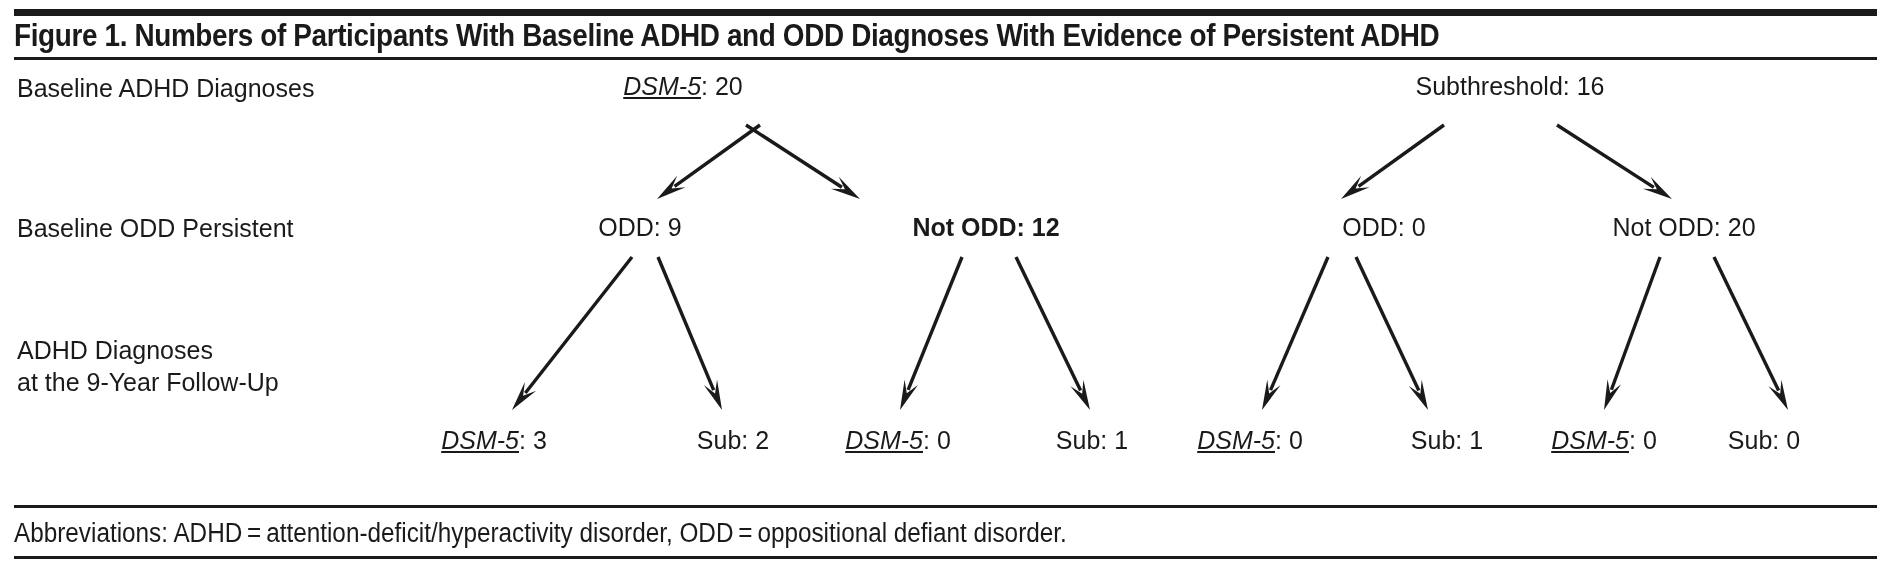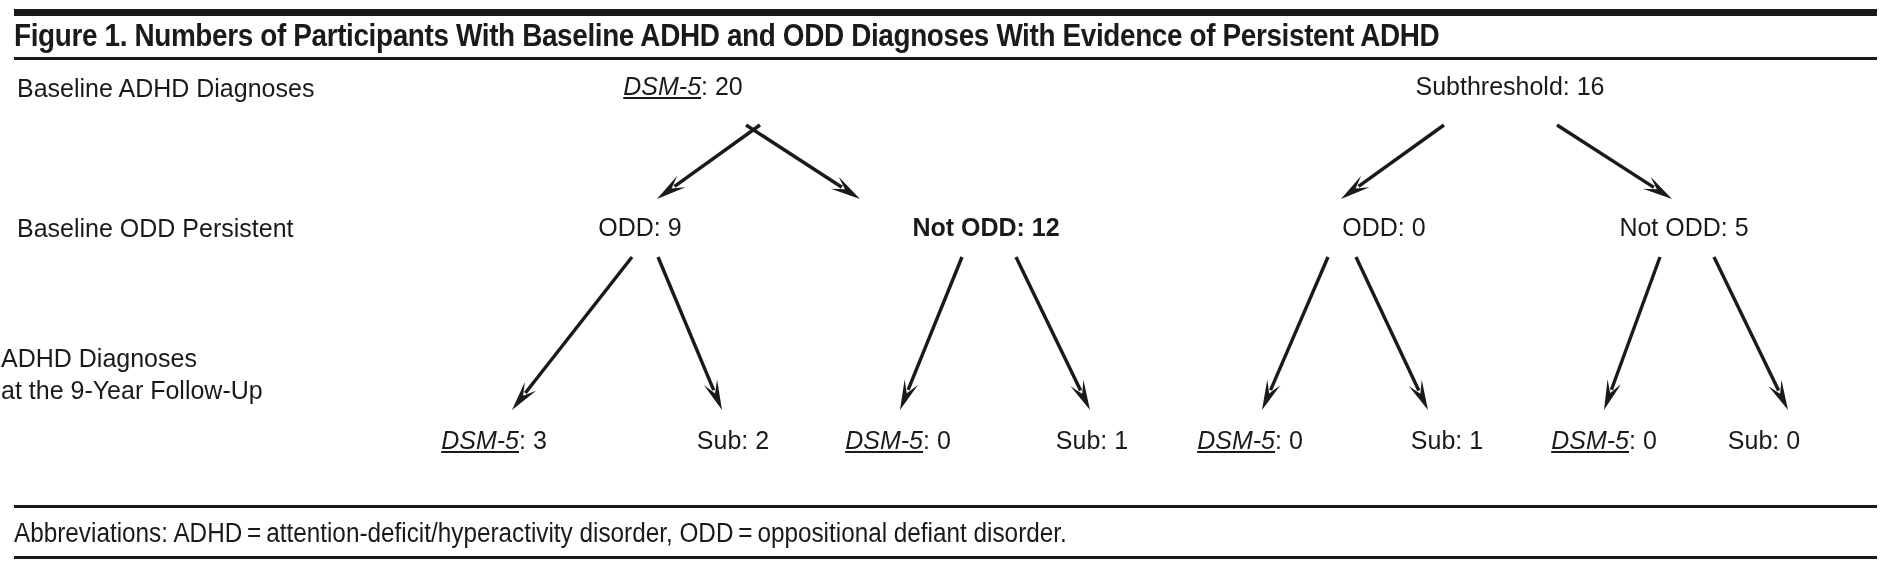--- a/index.html
+++ b/index.html
@@ -84,21 +84,21 @@
   
   .row-label {
     position: absolute;
     font-size: 25px;
     line-height: 32px;
     white-space: pre-line;
     color: #1a1a1a;
   }
   .row-label.r1 { left: 17px; top: 72px; }
   .row-label.r2 { left: 17px; top: 212px; }
-  .row-label.r3 { left: 1px; top: 334px; margin-top: 8px; }
+  .row-label.r3 { left: 17px; top: 334px; }
 
   
   .tree-svg {
     position: absolute;
     left: 0;
     top: 0;
     width: 1891px;
     height: 574px;
     pointer-events: none;
   }
@@ -178,21 +178,21 @@
         <path d="M 1788 410 L 1768.4561038669297 386.12792166693987 L 1780.162671709643 393.7957942104783 L 1781.419468498547 379.8580590346543 Z" fill="#1a1a1a"></path>
       </g>
     </svg>
 
   <div id="node-layer">
       <div class="node" style="left: 683px; top: 71px;"><span class="ital">DSM-5</span><span>: 20</span></div>
       <div class="node" style="left: 1490px; top: 71px; margin-left: 20px;"><span>Subthreshold: 16</span></div>
       <div class="node" style="left: 640px; top: 212px;"><span>ODD: 9</span></div>
       <div class="node" style="left: 986px; top: 212px; font-weight: bold;"><span>Not ODD: 12</span></div>
       <div class="node" style="left: 1340px; top: 212px; margin-left: 44px;"><span>ODD: 0</span></div>
-      <div class="node" style="left: 1684px; top: 212px;"><span>Not ODD: 5</span></div>
+      <div class="node" style="left: 1684px; top: 212px;"><span>Not ODD: 20</span></div>
       <div class="node" style="left: 494px; top: 425px;"><span class="ital">DSM-5</span><span>: 3</span></div>
       <div class="node" style="left: 733px; top: 425px;"><span>Sub: 2</span></div>
       <div class="node" style="left: 898px; top: 425px;"><span class="ital">DSM-5</span><span>: 0</span></div>
       <div class="node" style="left: 1092px; top: 425px;"><span>Sub: 1</span></div>
       <div class="node" style="left: 1250px; top: 425px;"><span class="ital">DSM-5</span><span>: 0</span></div>
       <div class="node" style="left: 1447px; top: 425px;"><span>Sub: 1</span></div>
       <div class="node" style="left: 1604px; top: 425px;"><span class="ital">DSM-5</span><span>: 0</span></div>
       <div class="node" style="left: 1764px; top: 425px;"><span>Sub: 0</span></div>
     </div>
 

